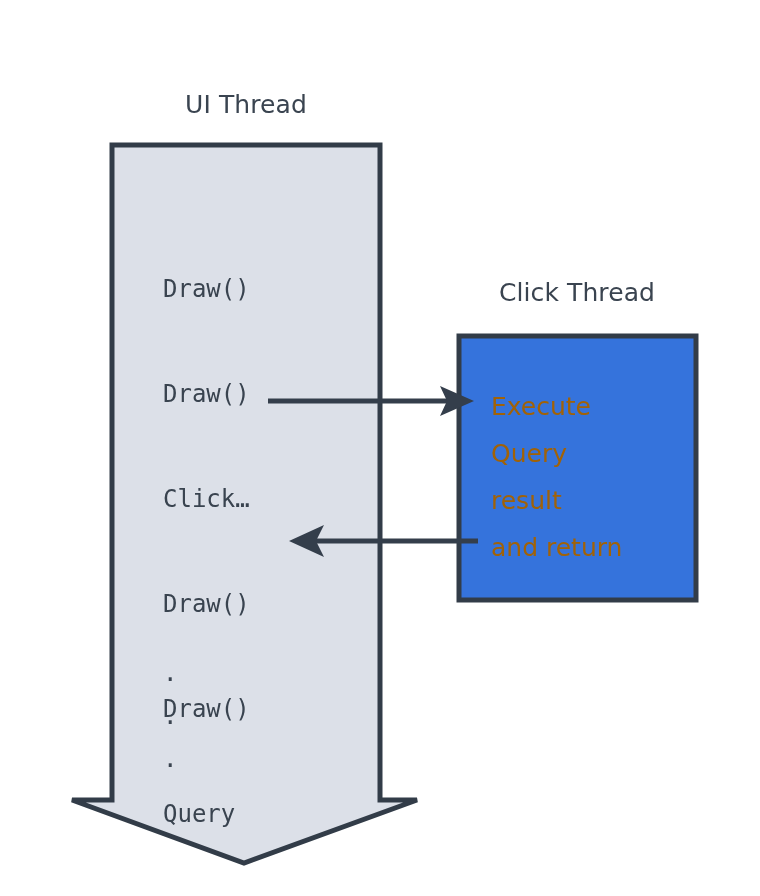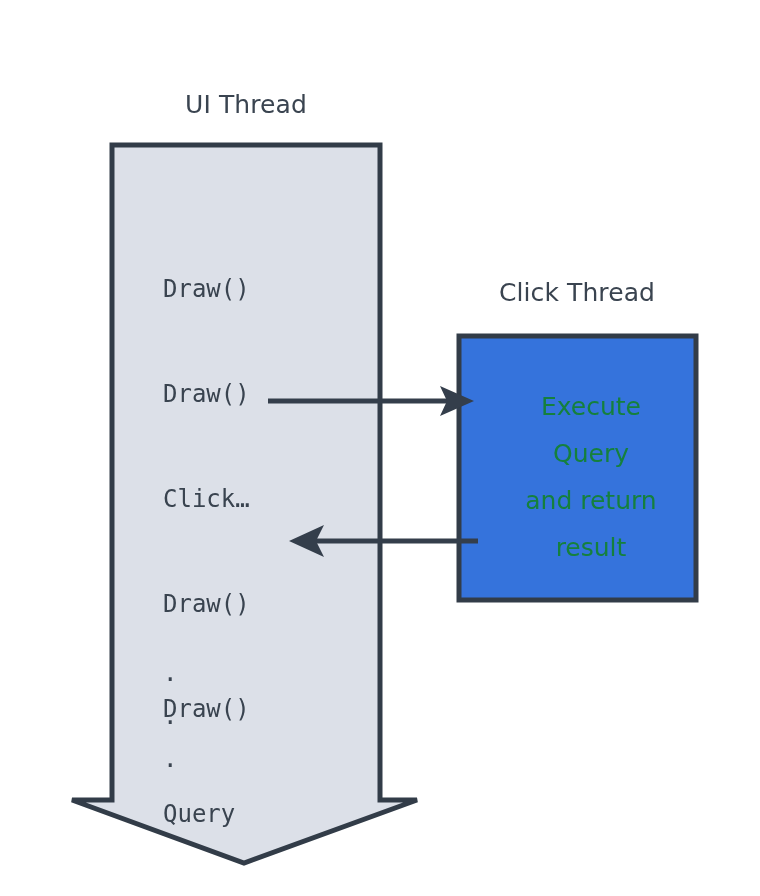--- a/index.html
+++ b/index.html
@@ -74,22 +74,21 @@
 
   
   #worker-box-text {
     position: absolute;
     left: 491px;
     top: 367px;
     width: 200px;
     font-family: "DejaVu Sans", sans-serif;
     font-size: 25px;
     line-height: 47px;
-    color: #15803d;
-    text-align: center;
+    color: #a16207;
   }
   #worker-box-text .worker-line {
     height: 47px;
     white-space: nowrap;
   }
 </style>
 </head>
 <body>
 
 <div id="diagram-canvas">
@@ -132,17 +131,17 @@
 
   <div style="position:absolute;left:163px;top:636px;width:40px;font-family:'DejaVu Sans Mono',monospace;font-size:24px;line-height:43px;color:#39434f;">
     <div>.</div>
     <div>.</div>
     <div>.</div>
   </div>
 
   <div id="worker-box-text">
     <div class="worker-line">Execute</div>
     <div class="worker-line">Query</div>
+    <div class="worker-line">result</div>
     <div class="worker-line">and return</div>
-    <div class="worker-line">result</div>
   </div>
 
 </div>
 
 </body></html>

